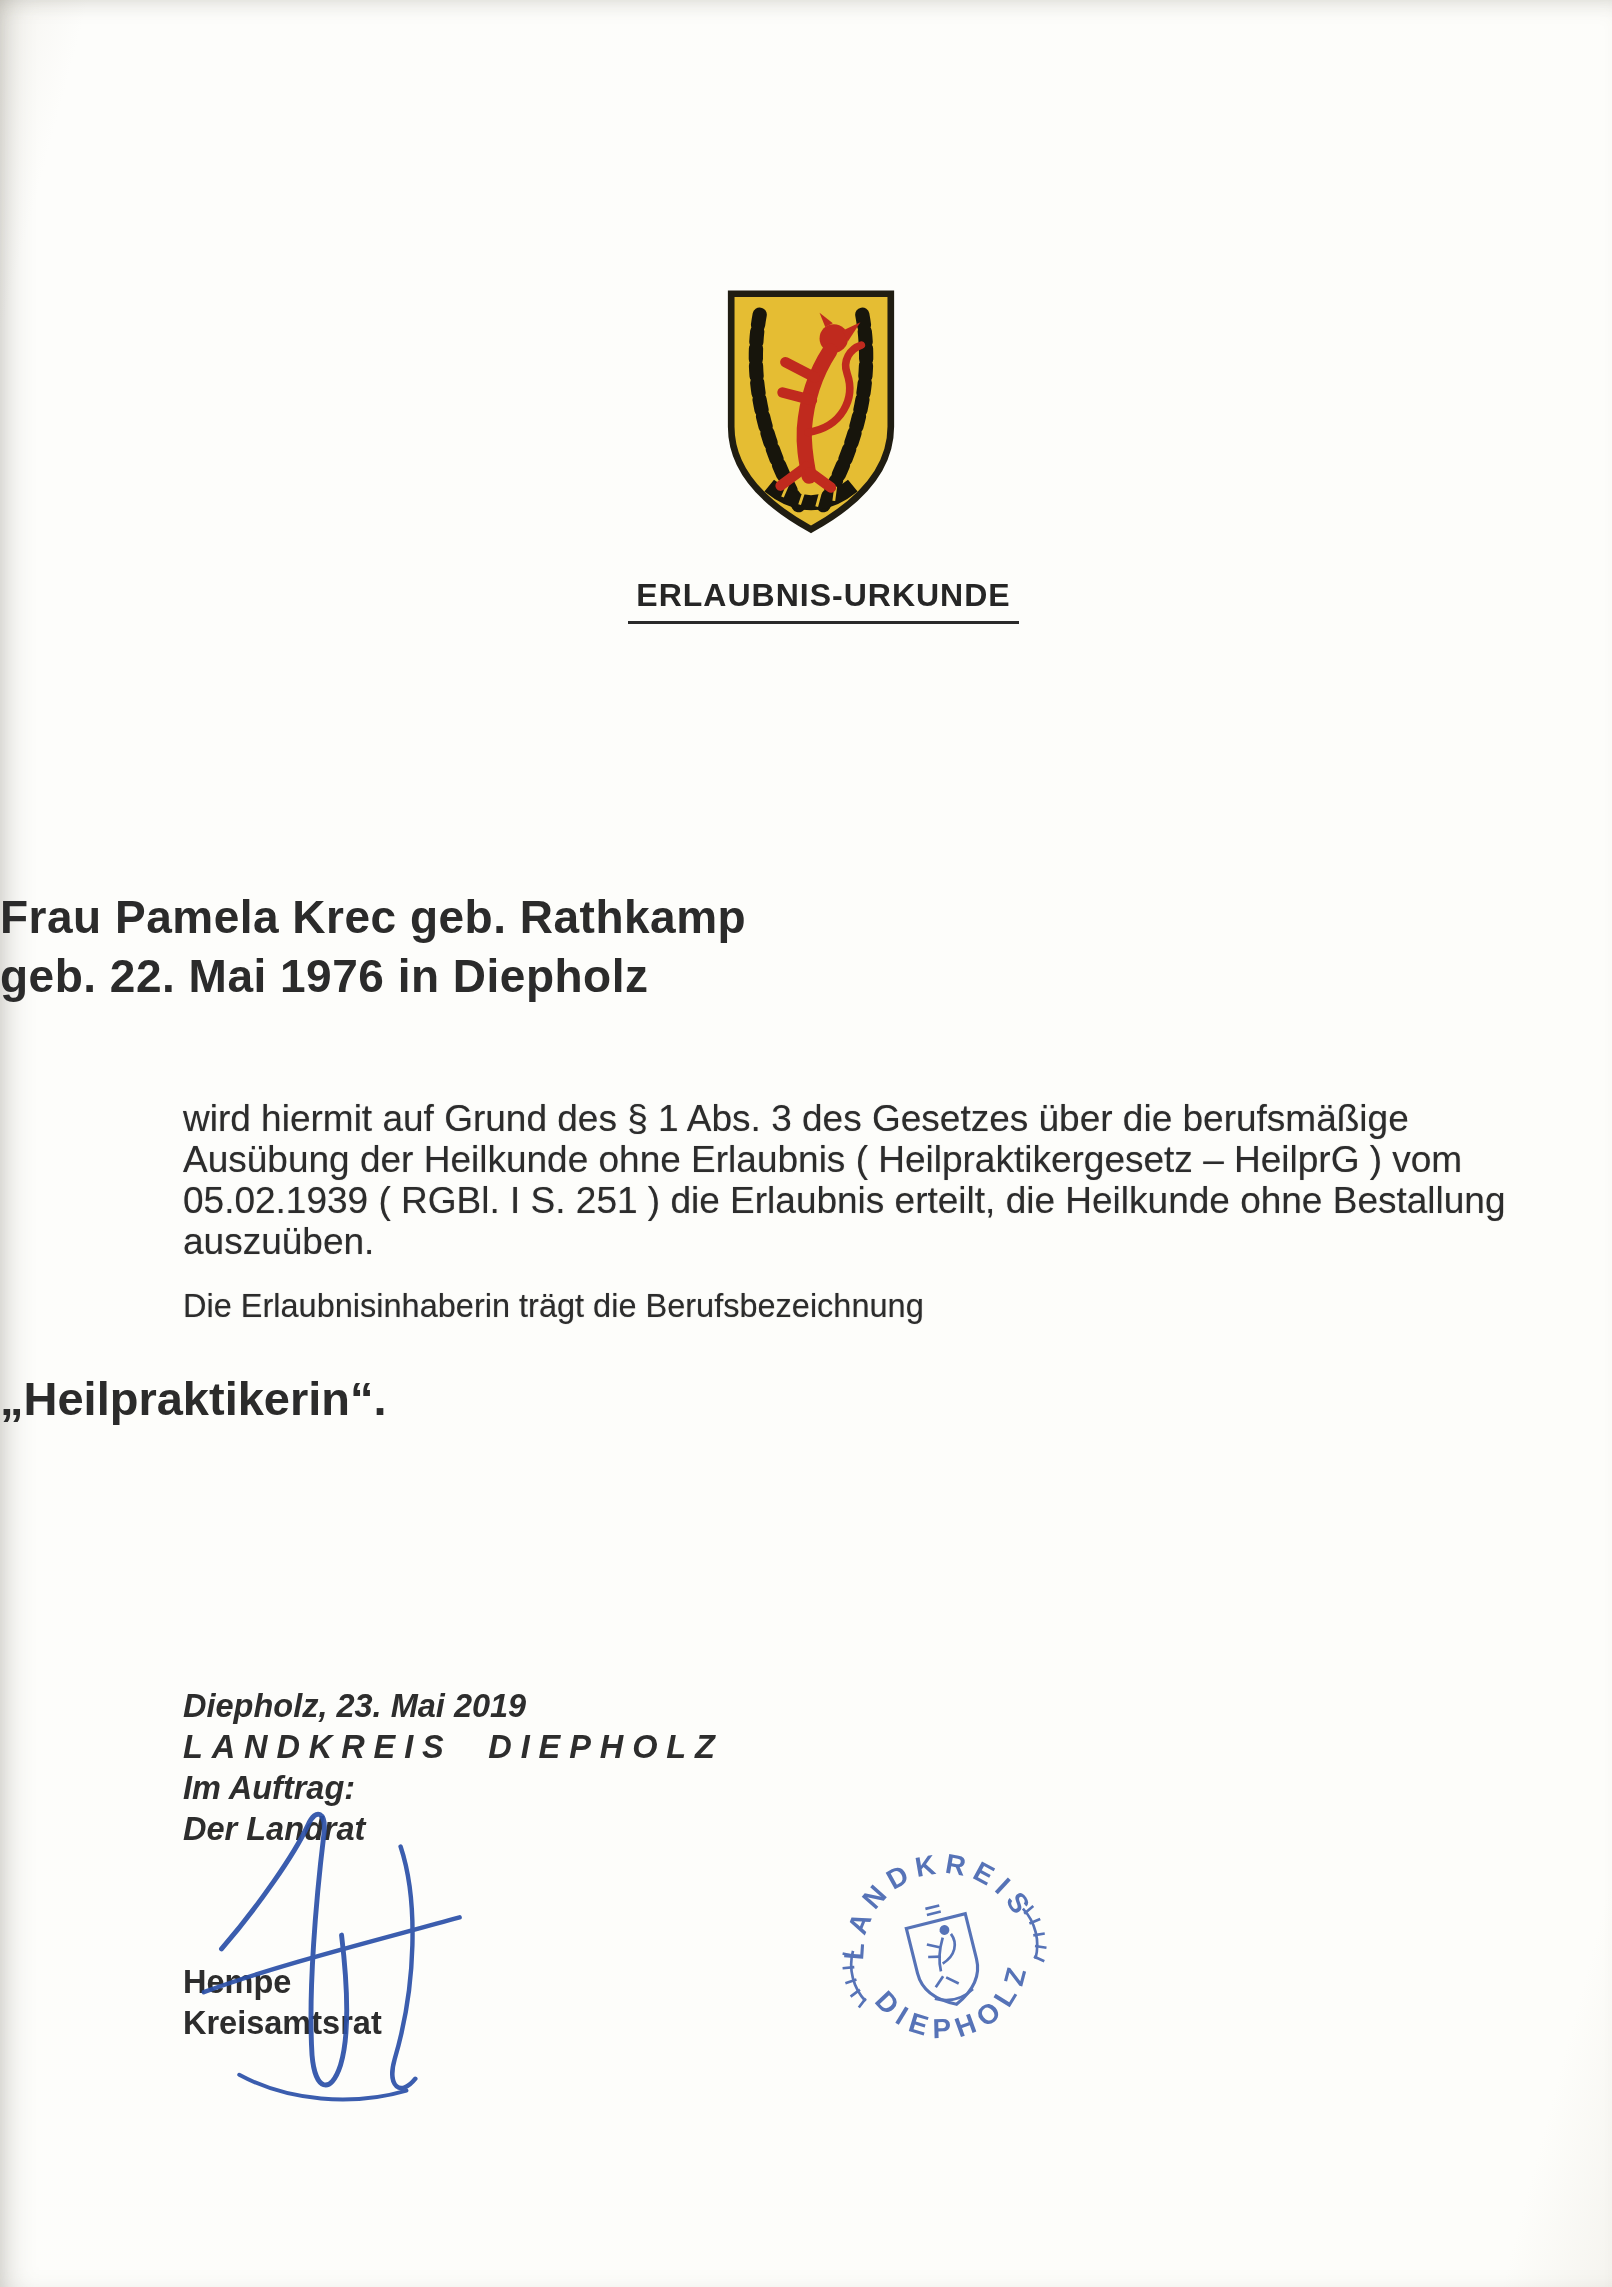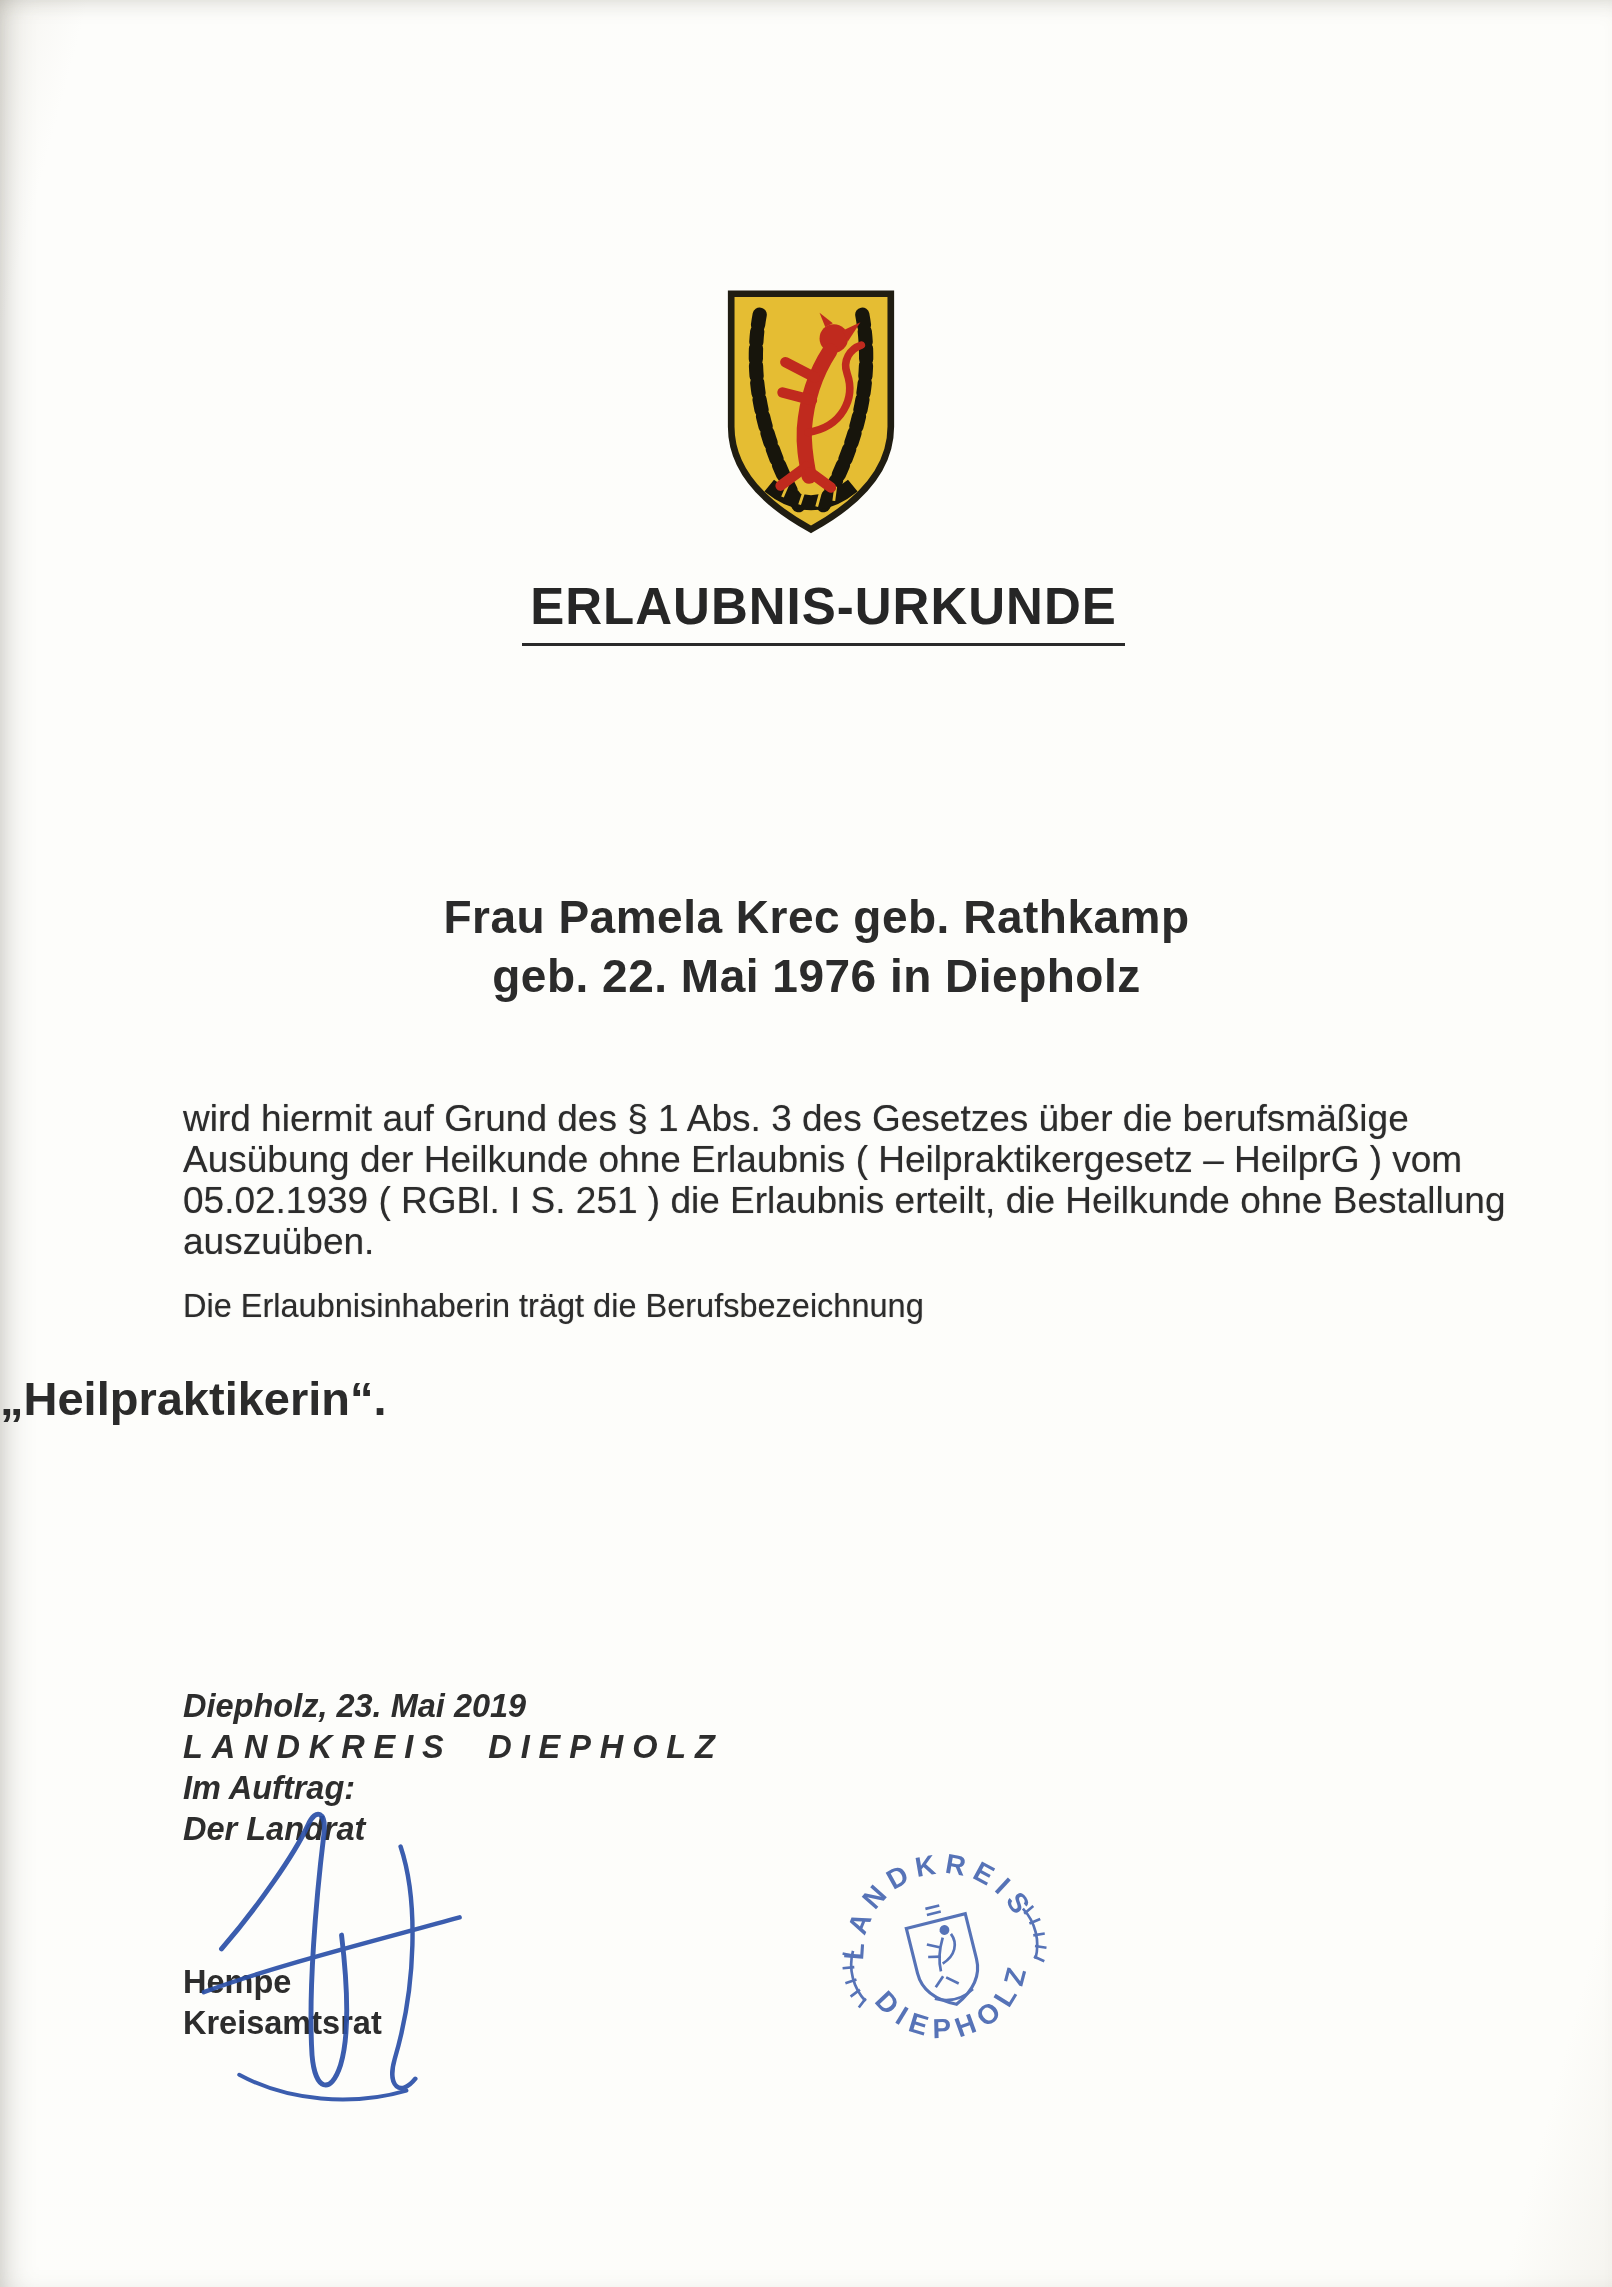--- a/index.html
+++ b/index.html
@@ -22,42 +22,41 @@
   .coat-of-arms {
     position: absolute;
     left: 716px; top: 279px;
     width: 190px; height: 267px;
   }
 
   .doc-title {
     position: absolute;
     left: 0; right: 0; top: 577px;
     text-align: center;
-    font-size: 51px;
+    font-size: 32px;
     font-weight: 700;
     letter-spacing: 1px;
     color: #262626;
     margin-left: 34px;
   }
   .doc-title .title-inner {
     display: inline-block;
     border-bottom: 3.9px solid #2a2a2a;
     padding: 0 7.9px 6.9px;
   }
 
   .recipient {
     position: absolute;
     left: 0; right: 0; top: 888px;
-    text-align: center;
+    text-align: left;
     font-size: 46px;
     font-weight: 700;
     line-height: 59px;
     letter-spacing: 0.5px;
     color: #2b2b2b;
-    padding-left: 20px;
   }
 
   .body-text {
     position: absolute;
     left: 183px; top: 1098px;
     font-size: 37px;
     line-height: 41px;
     font-weight: 400;
     color: #2c2c2c;
     text-shadow: 0 0 1px rgba(44,44,44,.45);

